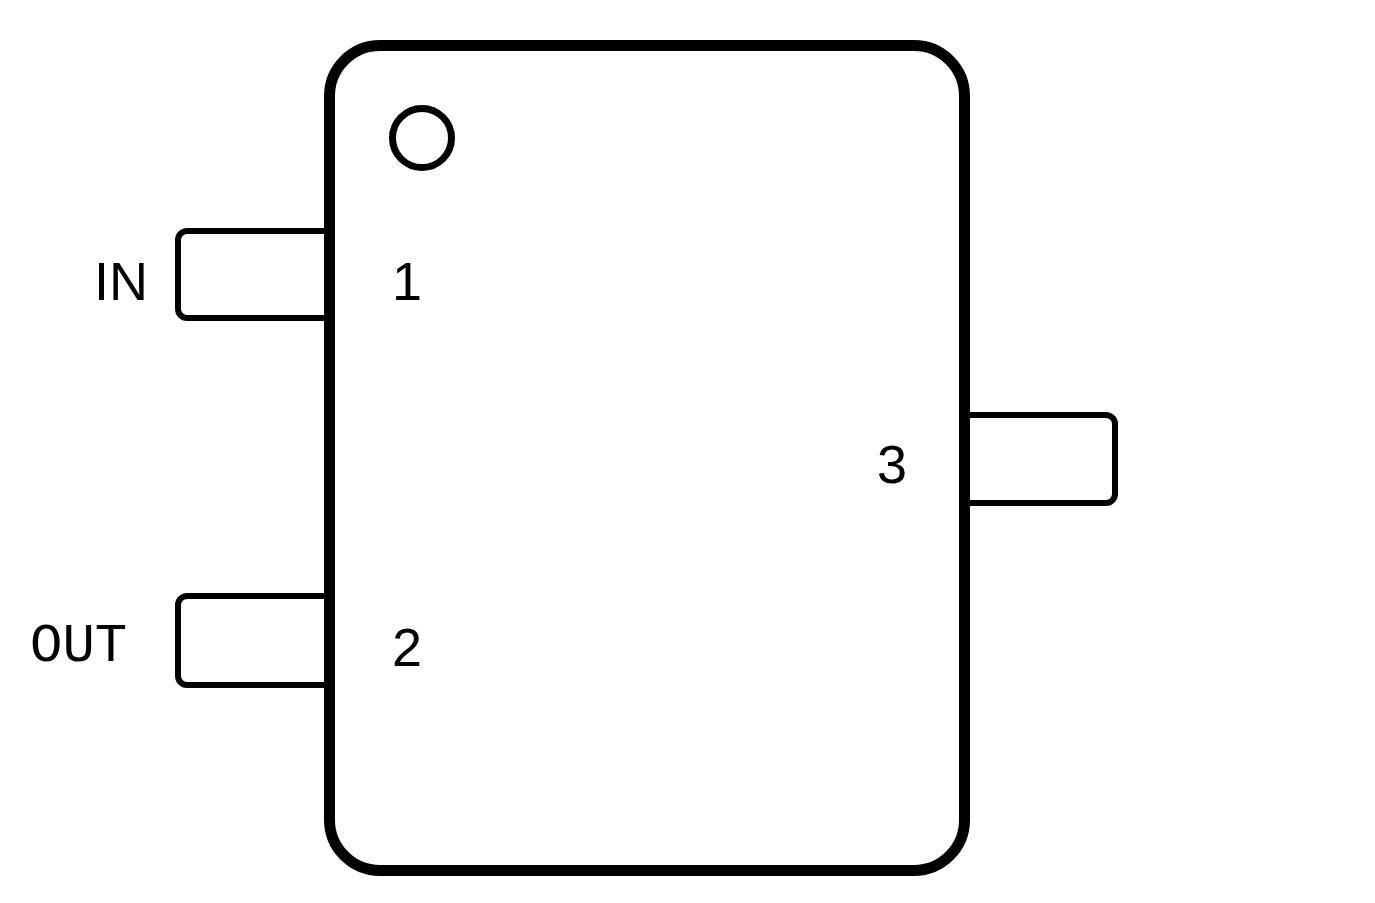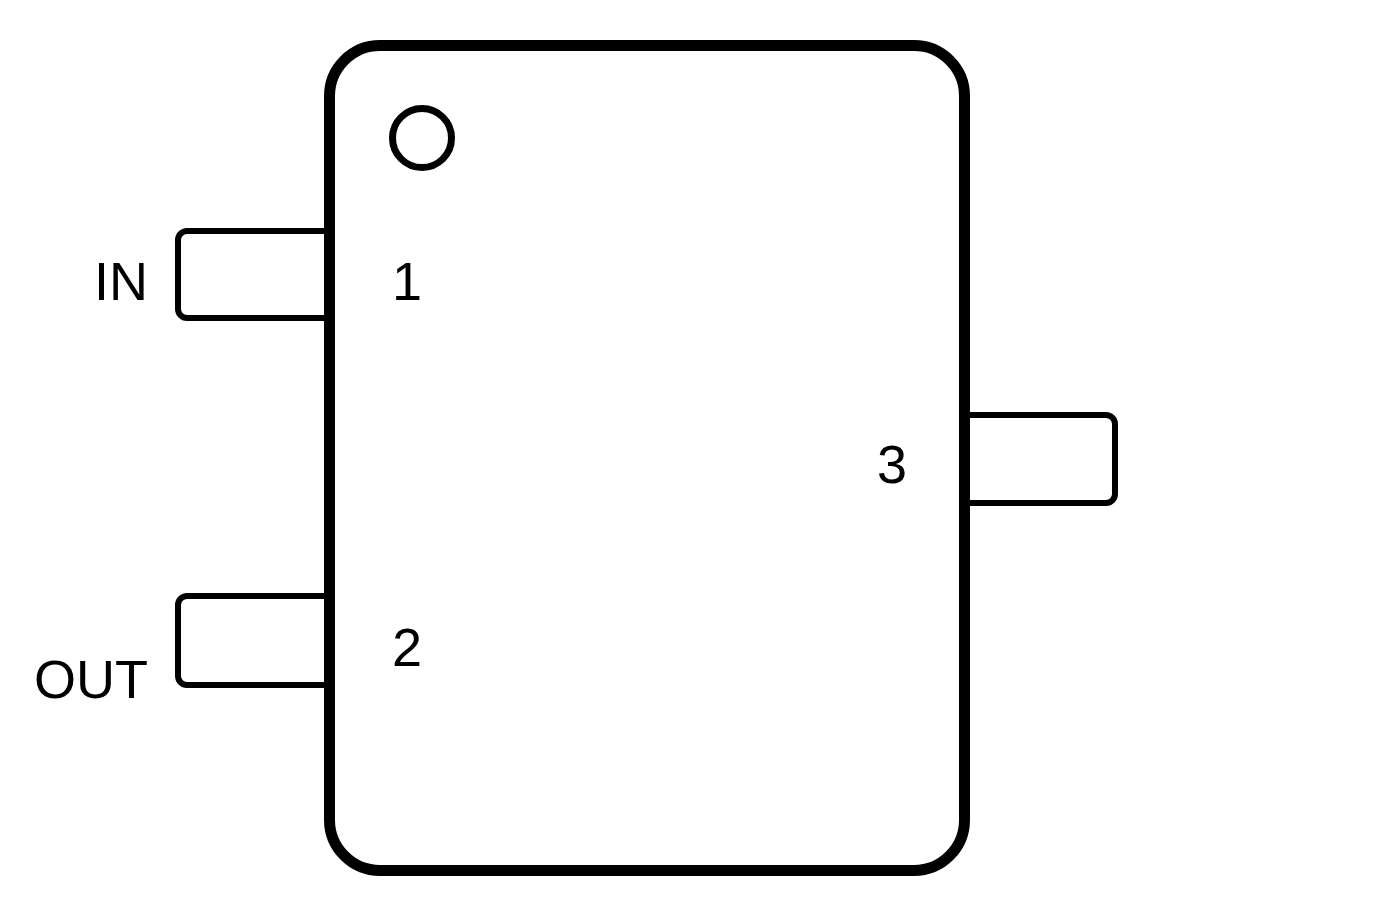--- a/index.html
+++ b/index.html
@@ -49,21 +49,21 @@
   
   .lbl {
     position: absolute;
     font-size: 54px;
     line-height: 58px;
     color: #000000;
     white-space: nowrap;
     z-index: 4;
   }
   .lbl-in   { left: 92px;   top: 252px; width: 56px;  text-align: right; }
-  .lbl-out  { left: 30px;   top: 650px; width: 118px; text-align: right; }
+  .lbl-out  { left: 30px;   top: 618px; width: 118px; text-align: left; font-family: Liberation Mono, monospace; }
   .lbl-gnd  { left: 1146px; top: 435px; }
   .num-1    { left: 392px;  top: 252px; }
   .num-2    { left: 392px;  top: 618px; }
   .num-3    { left: 877px;  top: 435px; }
 </style>
 </head>
 <body>
 
 <div class="canvas">
 

